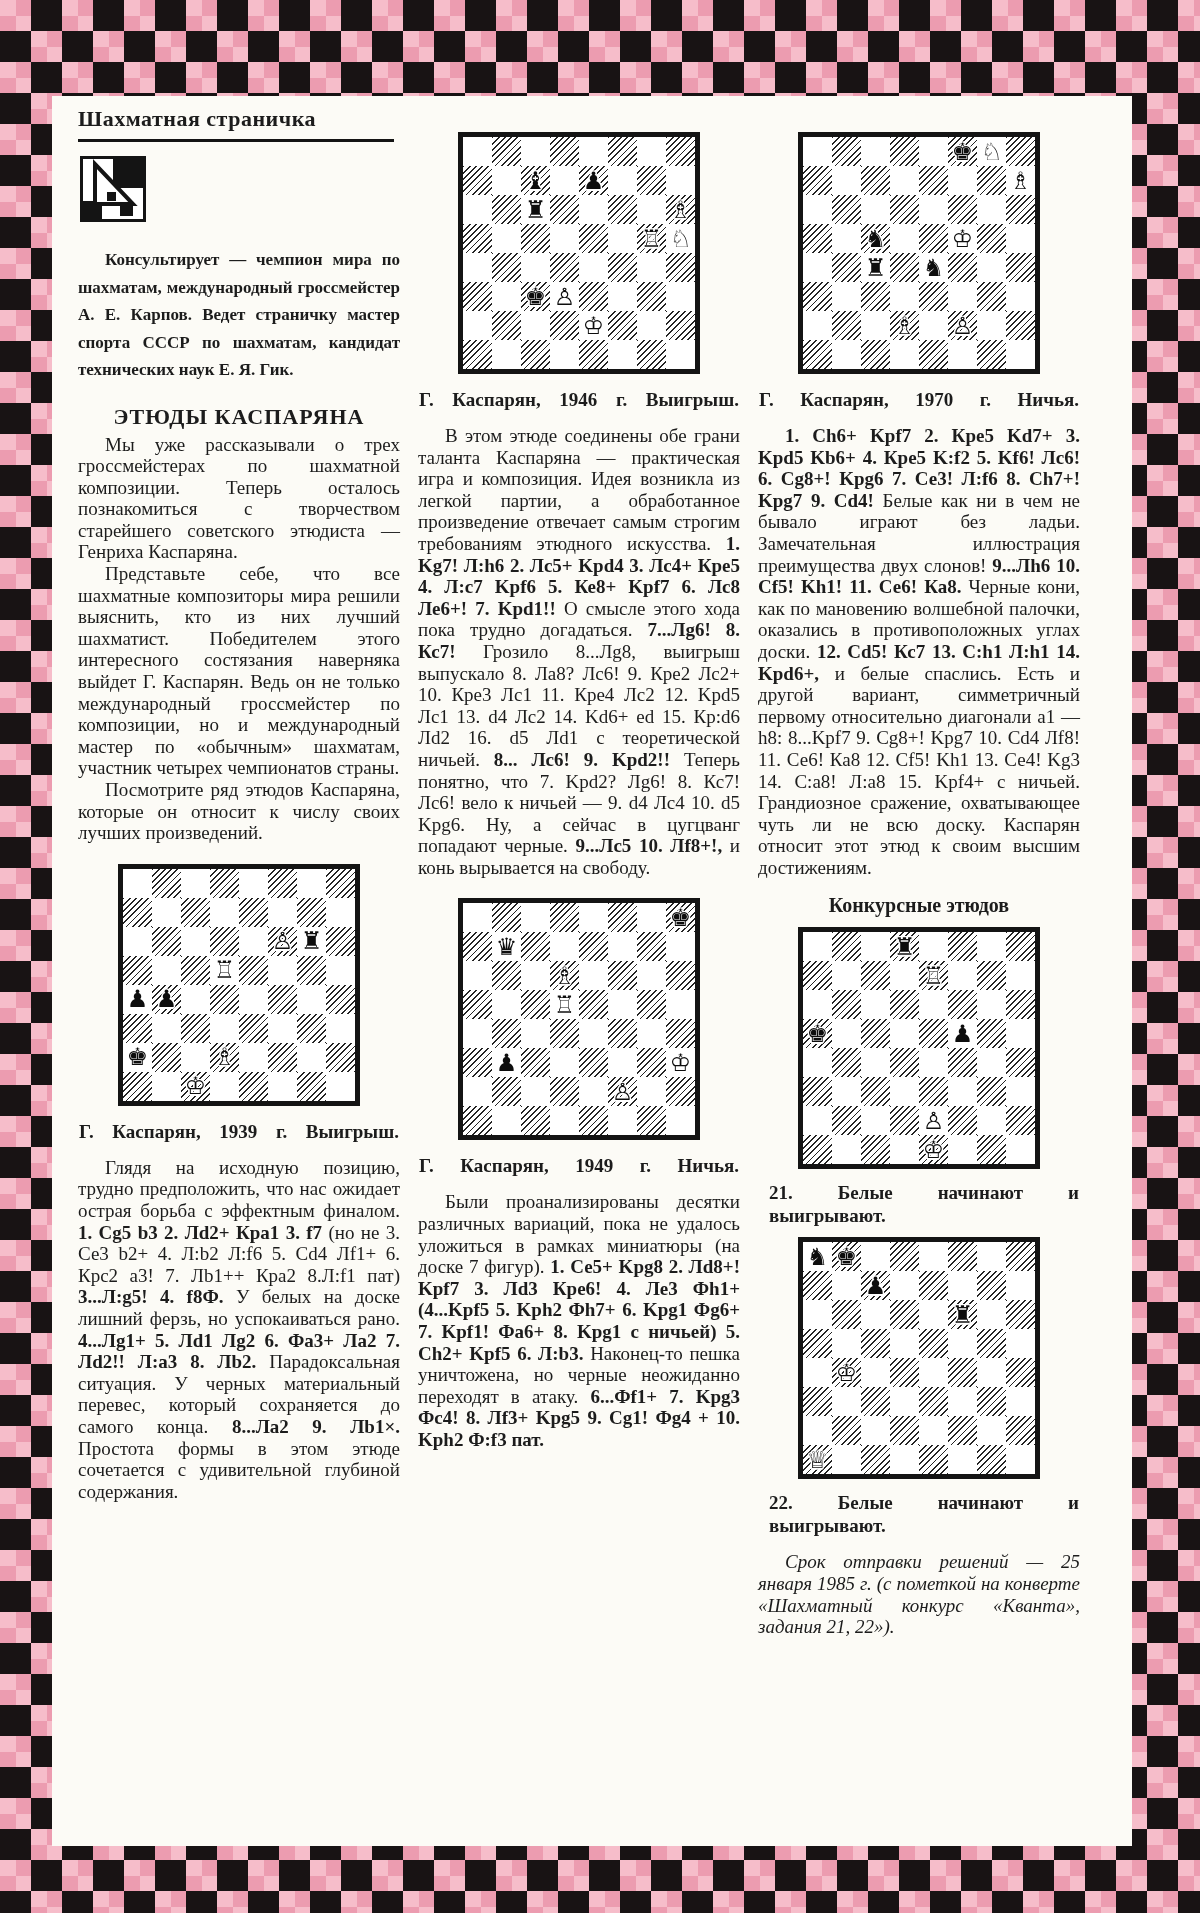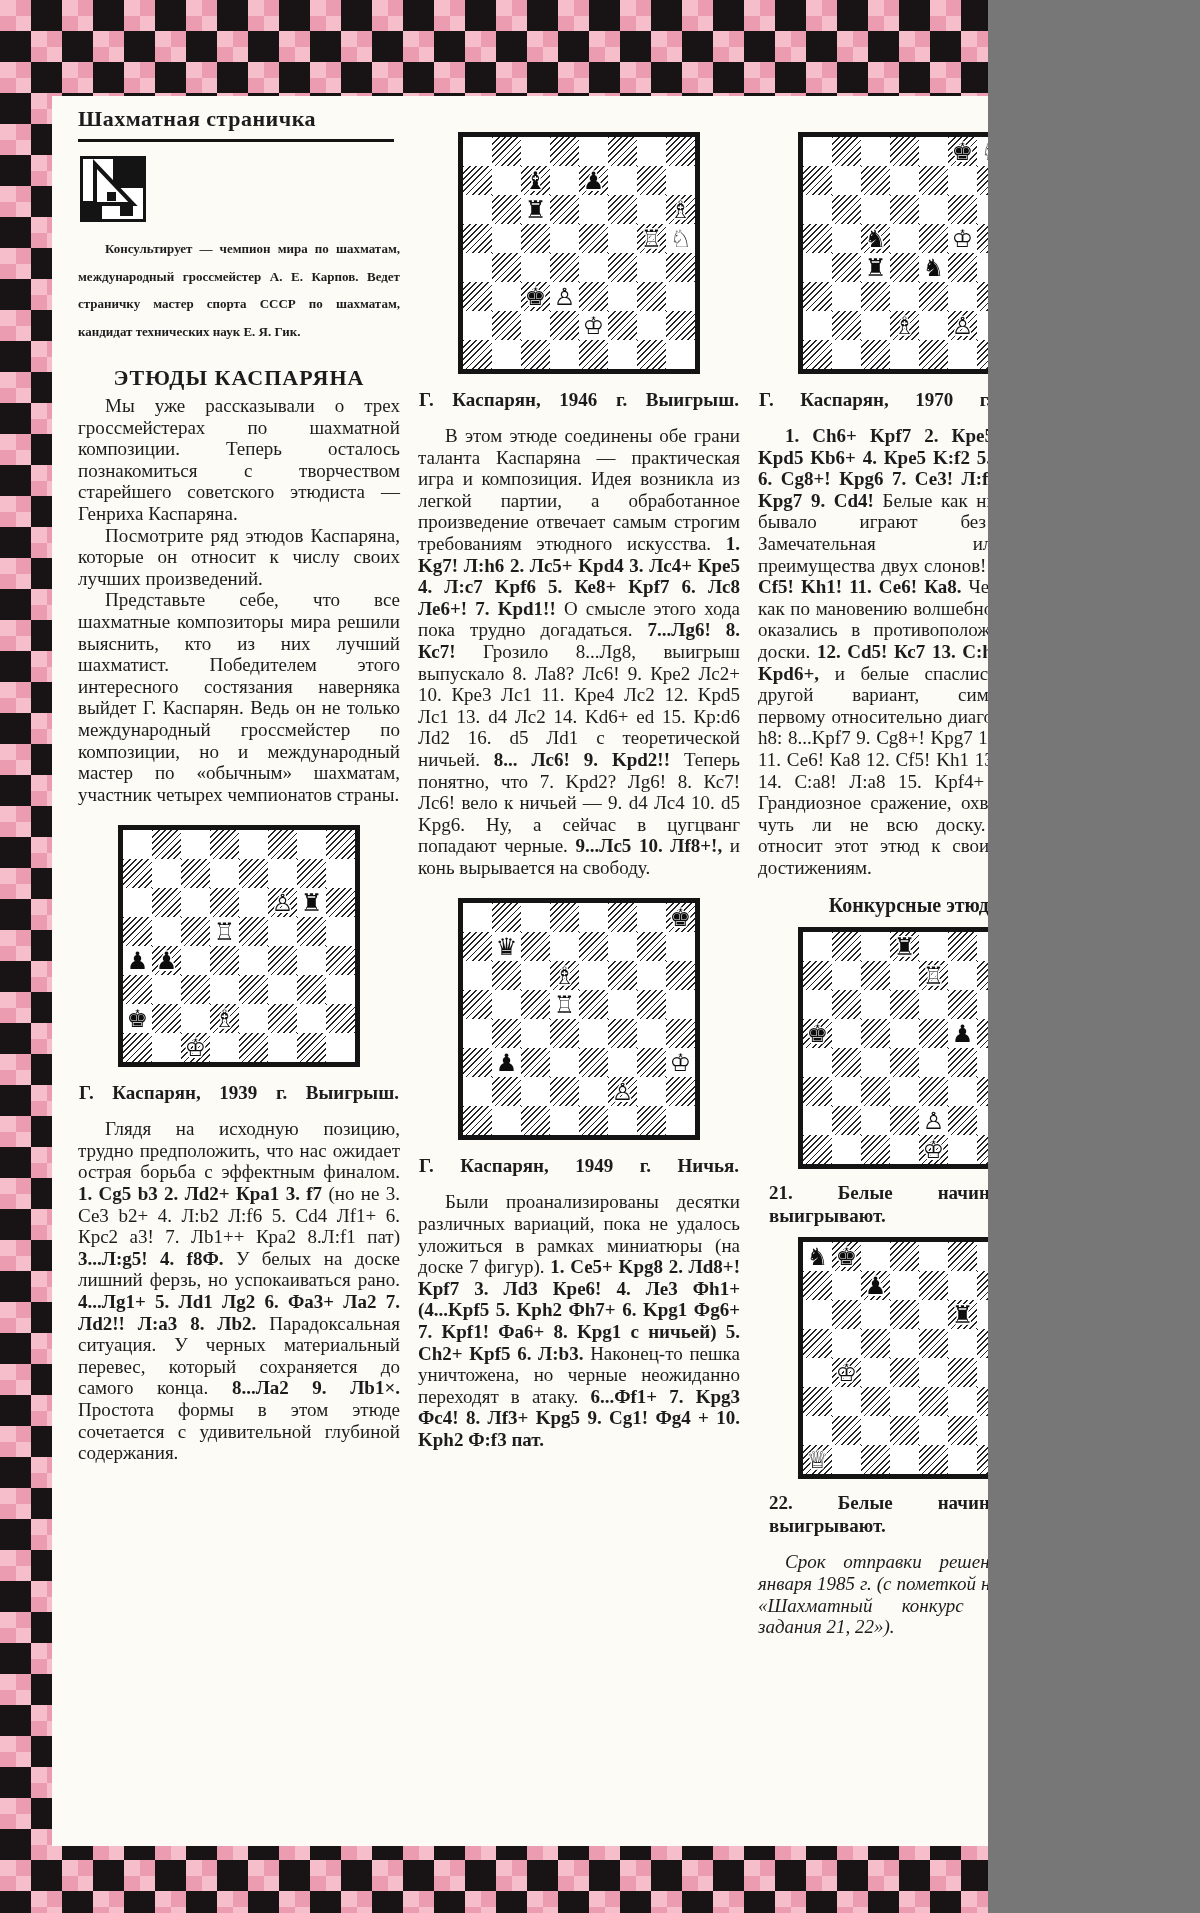--- a/index.html
+++ b/index.html
@@ -1,16 +1,16 @@
 <!DOCTYPE html>
 <html><head>
 <meta charset="utf-8">
 <style>
   html,body{margin:0;padding:0;background:#777;}
-  .page{position:relative;width:988px;height:1913px;overflow:hidden;
+  .page{position:relative;width:1200px;height:1913px;overflow:hidden;
     background-color:#ec9cb0;
     background-image:
       linear-gradient(45deg,#181314 25%,transparent 25%,transparent 75%,#181314 75%),
       linear-gradient(45deg,#181314 25%,transparent 25%,transparent 75%,#181314 75%),
       linear-gradient(45deg,#f6bdca 25%,transparent 25%,transparent 75%,#f6bdca 75%),
       linear-gradient(45deg,#f6bdca 25%,transparent 25%,transparent 75%,#f6bdca 75%);
     background-position:0 0,31px 31px,16px 47px,47px 16px;
     background-size:62px 62px;}
   .sheet{position:absolute;left:52px;top:96px;width:1080px;height:1750px;
     background:#fcfbf6;box-sizing:border-box;padding:10px 0 0 26px;overflow:hidden;
@@ -21,21 +21,21 @@
 
   .masthead-title{font-weight:bold;font-size:22px;letter-spacing:.5px;font-family:"Liberation Serif",serif;}
   .masthead-rule{border-top:3px solid #141414;margin:7px 0 14px 0;width:316px;}
   .logo{display:block;margin:0 0 6px 2px;}
 
   p{margin:0;}
   .body{font-size:19px;line-height:21.6px;text-align:justify;}
   .ind{text-indent:27px;}
   .b{font-weight:bold;}
   .i{font-style:italic;}
-  .intro{font-weight:bold;font-size:13px;line-height:27.5px;text-align:justify;text-indent:27px;margin-top:13px;}
+  .intro{font-weight:bold;font-size:17px;line-height:27.5px;text-align:justify;text-indent:27px;margin-top:24px;}
   .h-etudes{font-size:22px;font-weight:bold;text-align:center;letter-spacing:1px;margin:20px 0 4px 0;font-family:"Liberation Serif",serif;}
   .h-konkurs{font-size:20px;font-weight:bold;text-align:center;margin:16px 0 10px 0;font-family:"Liberation Serif",serif;}
 
   .board{width:232px;height:232px;display:grid;
     grid-template-columns:repeat(8,1fr);grid-template-rows:repeat(8,1fr);
     border:5px solid #141414;box-shadow:inset 0 0 0 2px #fff;background:#fff;
     margin:0 auto;}
   .sq{position:relative;}
   .sq.dark{background-image:repeating-linear-gradient(135deg,#242424 0,#242424 1.3px,#ffffff 1.3px,#ffffff 4.4px);}
   .pc{position:absolute;inset:0;display:flex;align-items:center;justify-content:center;
@@ -66,22 +66,22 @@
             <rect x="3" y="45" width="19" height="18" fill="#141414"></rect>
             <rect x="40" y="47" width="13" height="13" fill="#141414"></rect>
             <rect x="21" y="31" width="12" height="12" fill="#141414"></rect>
             <polygon points="15,8 15,48 53,48" fill="#ffffff" stroke="#141414" stroke-width="4"></polygon>
             <rect x="27" y="36" width="9" height="9" fill="#141414"></rect>
           </svg>
         </div>
         <p class="intro"><span class="b ">Консультирует — чемпион мира по шахматам, международный гроссмейстер А. Е. Карпов. Ведет страничку мастер спорта СССР по шахматам, кандидат технических наук Е. Я. Гик.</span></p>
         <h2 class="h-etudes">ЭТЮДЫ КАСПАРЯНА</h2>
         <p class="body ind">Мы уже рассказывали о трех гроссмейстерах по шахматной композиции. Теперь осталось познакомиться с творчеством старейшего советского этюдиста — Генриха Каспаряна.</p>
+        <p class="body ind">Представьте себе, что все шахматные композиторы мира решили выяснить, кто из них лучший шахматист. Победителем этого интересного состязания наверняка выйдет Г. Каспарян. Ведь он не только международный гроссмейстер по композиции, но и международный мастер по «обычным» шахматам, участник четырех чемпионатов страны.</p>
         <p class="body ind">Посмотрите ряд этюдов Каспаряна, которые он относит к числу своих лучших произведений.</p>
-        <p class="body ind">Представьте себе, что все шахматные композиторы мира решили выяснить, кто из них лучший шахматист. Победителем этого интересного состязания наверняка выйдет Г. Каспарян. Ведь он не только международный гроссмейстер по композиции, но и международный мастер по «обычным» шахматам, участник четырех чемпионатов страны.</p>
         <div class="board mt-board-mid">
             <div class="sq light"></div>
             <div class="sq dark"></div>
             <div class="sq light"></div>
             <div class="sq dark"></div>
             <div class="sq light"></div>
             <div class="sq dark"></div>
             <div class="sq light"></div>
             <div class="sq dark"></div>
             <div class="sq dark"></div>

